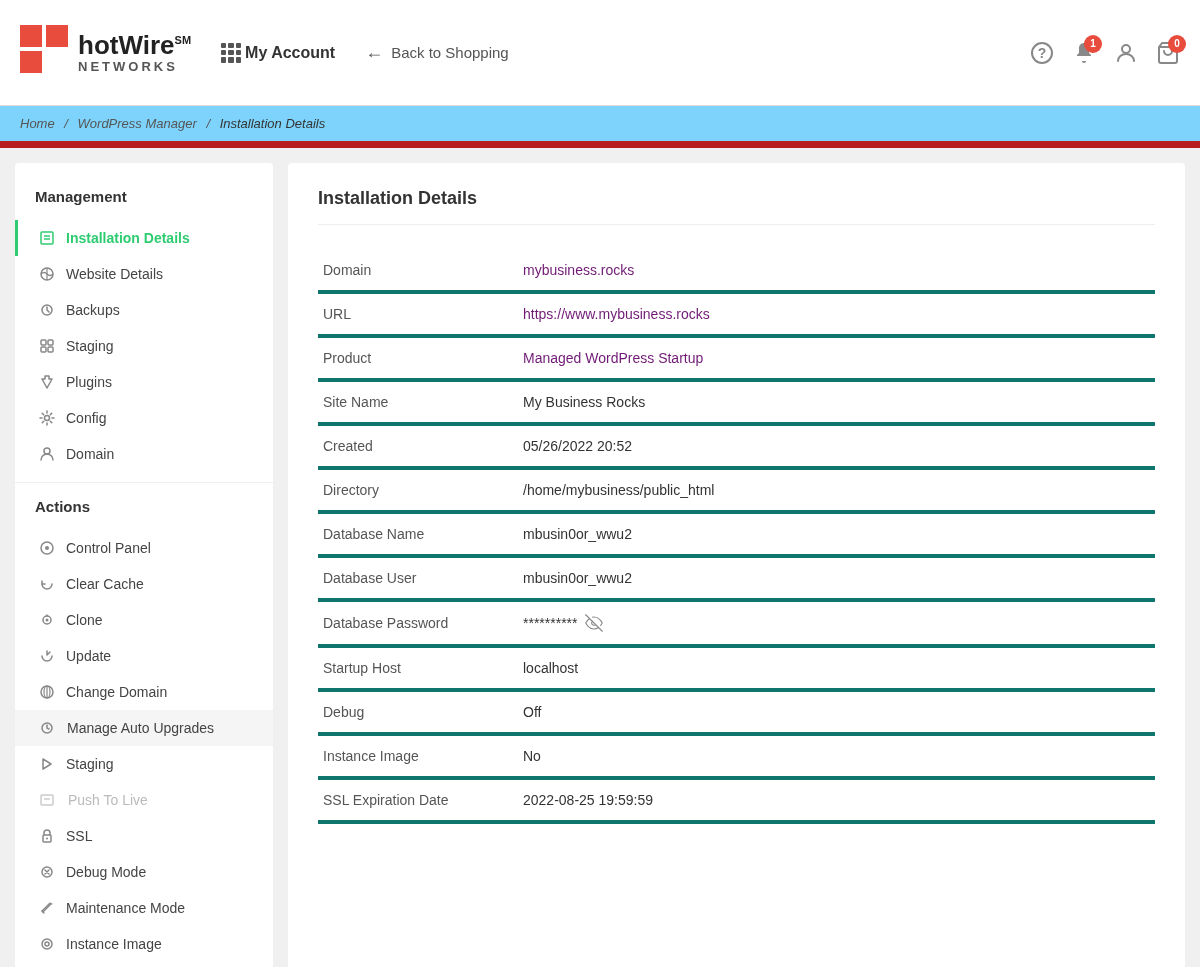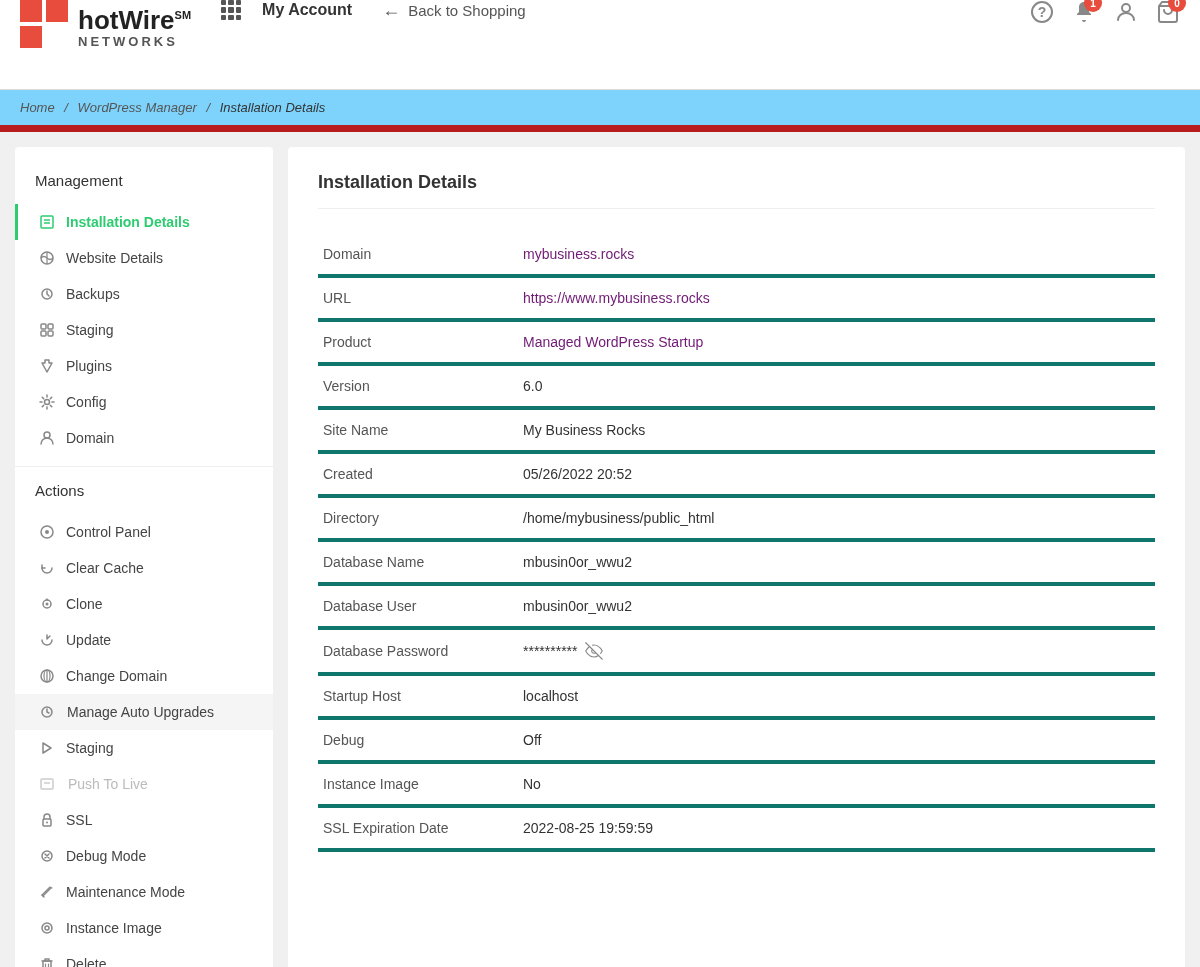--- a/index.html
+++ b/index.html
@@ -2,23 +2,23 @@
 <html><head>
   <meta charset="utf-8">
   <style>
     * { box-sizing: border-box; margin: 0; padding: 0; }
     body { font-family: Arial, sans-serif; font-size: 14px; background: #f0f0f0; color: #333; }
 
     
     .header {
       background: #fff;
       display: flex;
-      align-items: flex-start;
+      align-items: center;
       padding: 0 20px;
-      height: 90px;
+      height: 106px;
       border-bottom: 1px solid #ddd;
       position: relative;
     }
     .logo-area {
       display: flex;
       align-items: center;
       margin-right: 30px;
     }
     .logo-icon {
       width: 48px;
@@ -26,21 +26,21 @@
       margin-right: 10px;
     }
     .logo-text {
       display: flex;
       flex-direction: column;
       line-height: 1.1;
     }
     .my-account {
       display: flex;
       align-items: center;
-      gap: 21px;
+      gap: 4px;
       font-size: 16px;
       font-weight: bold;
       color: #333;
       margin-right: 30px;
     }
     .grid-icon {
       display: grid;
       grid-template-columns: 1fr 1fr 1fr;
       gap: 2px;
       width: 20px;
@@ -109,21 +109,21 @@
     
     .sidebar {
       width: 258px;
       flex-shrink: 0;
       background: #fff;
       border-radius: 4px;
       padding: 20px 0;
     }
     .sidebar-section-title {
       font-size: 15px;
-      font-weight: normal;
+      font-weight: bold;
       color: #333;
       padding: 5px 20px 15px 20px;
     }
     .sidebar-item {
       display: flex;
       align-items: center;
       padding: 9px 20px;
       cursor: pointer;
       color: #444;
       font-size: 14px;
@@ -515,24 +515,20 @@
           <td>URL</td>
           <td>
             <a class="link-blue" href="#">https://www.mybusiness.rocks</a>
           </td>
         </tr>
         <tr>
           <td>Product</td>
           <td>
             <a class="link-blue" href="#">Managed WordPress Startup</a>
           </td>
-        </tr>
-        <tr>
-          <td>Version</td>
-          <td>6.0</td>
         </tr>
         <tr>
           <td>Site Name</td>
           <td>My Business Rocks</td>
         </tr>
         <tr>
           <td>Created</td>
           <td>05/26/2022 20:52</td>
         </tr>
         <tr>

